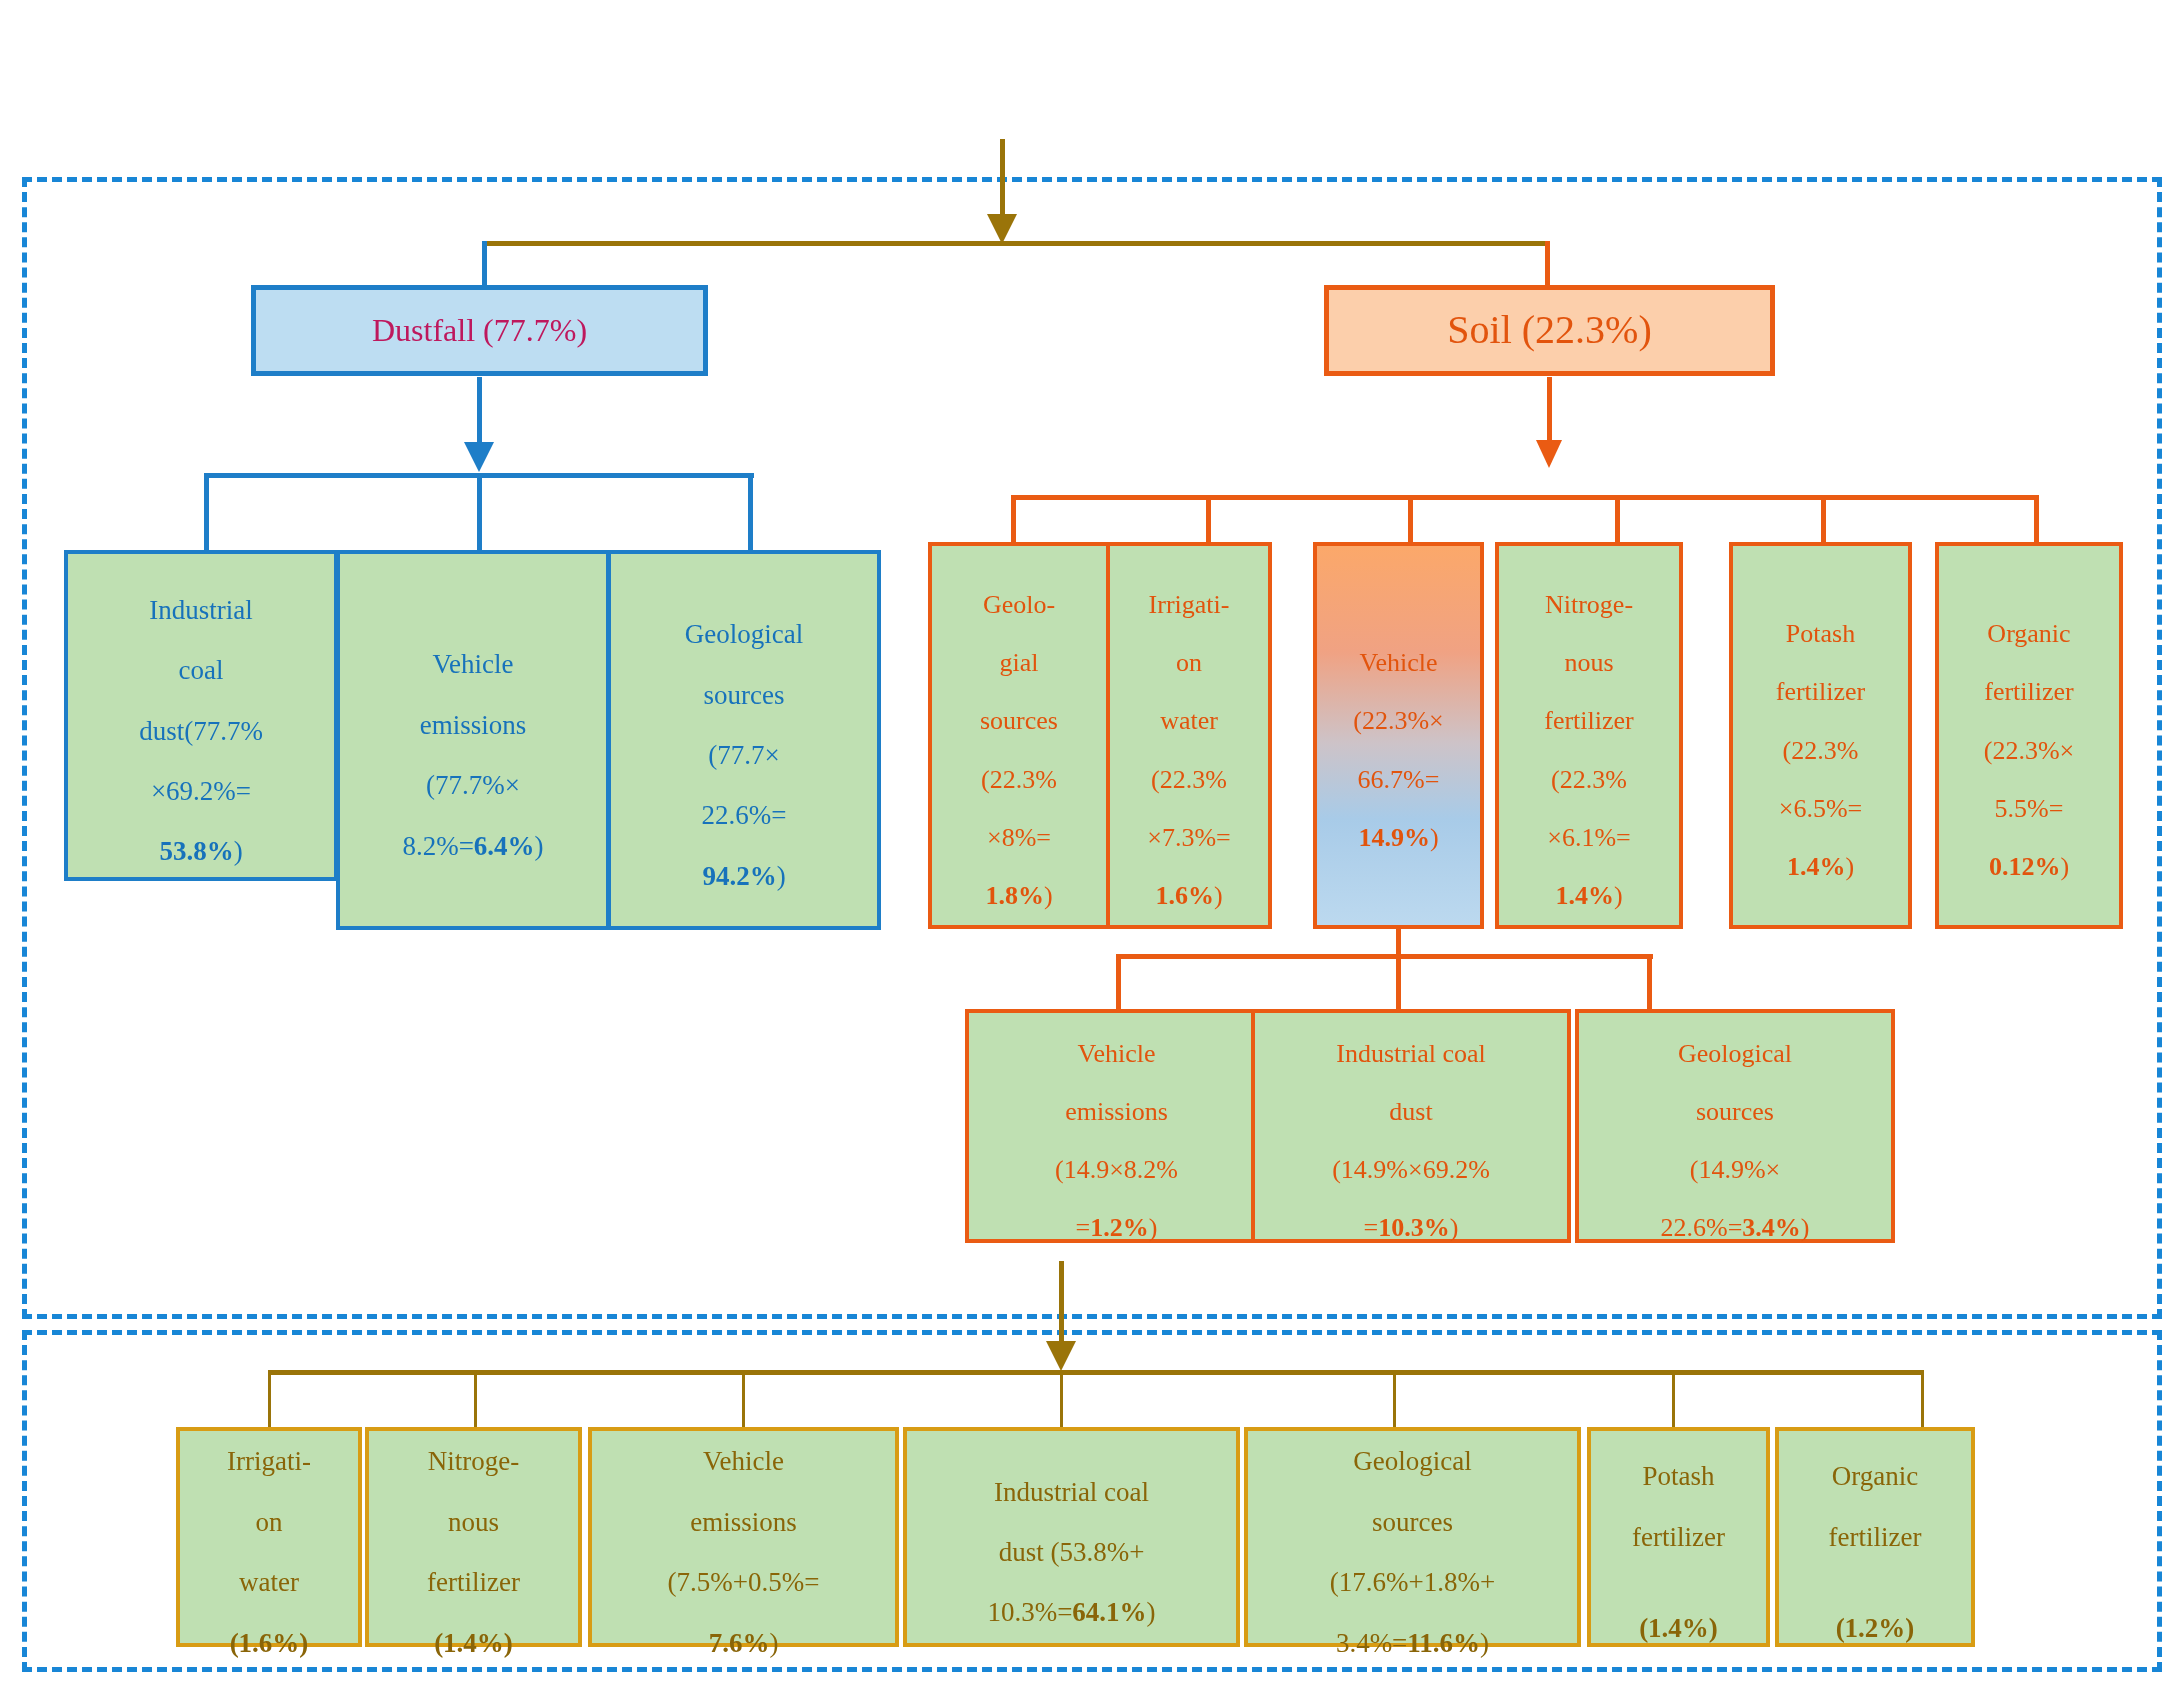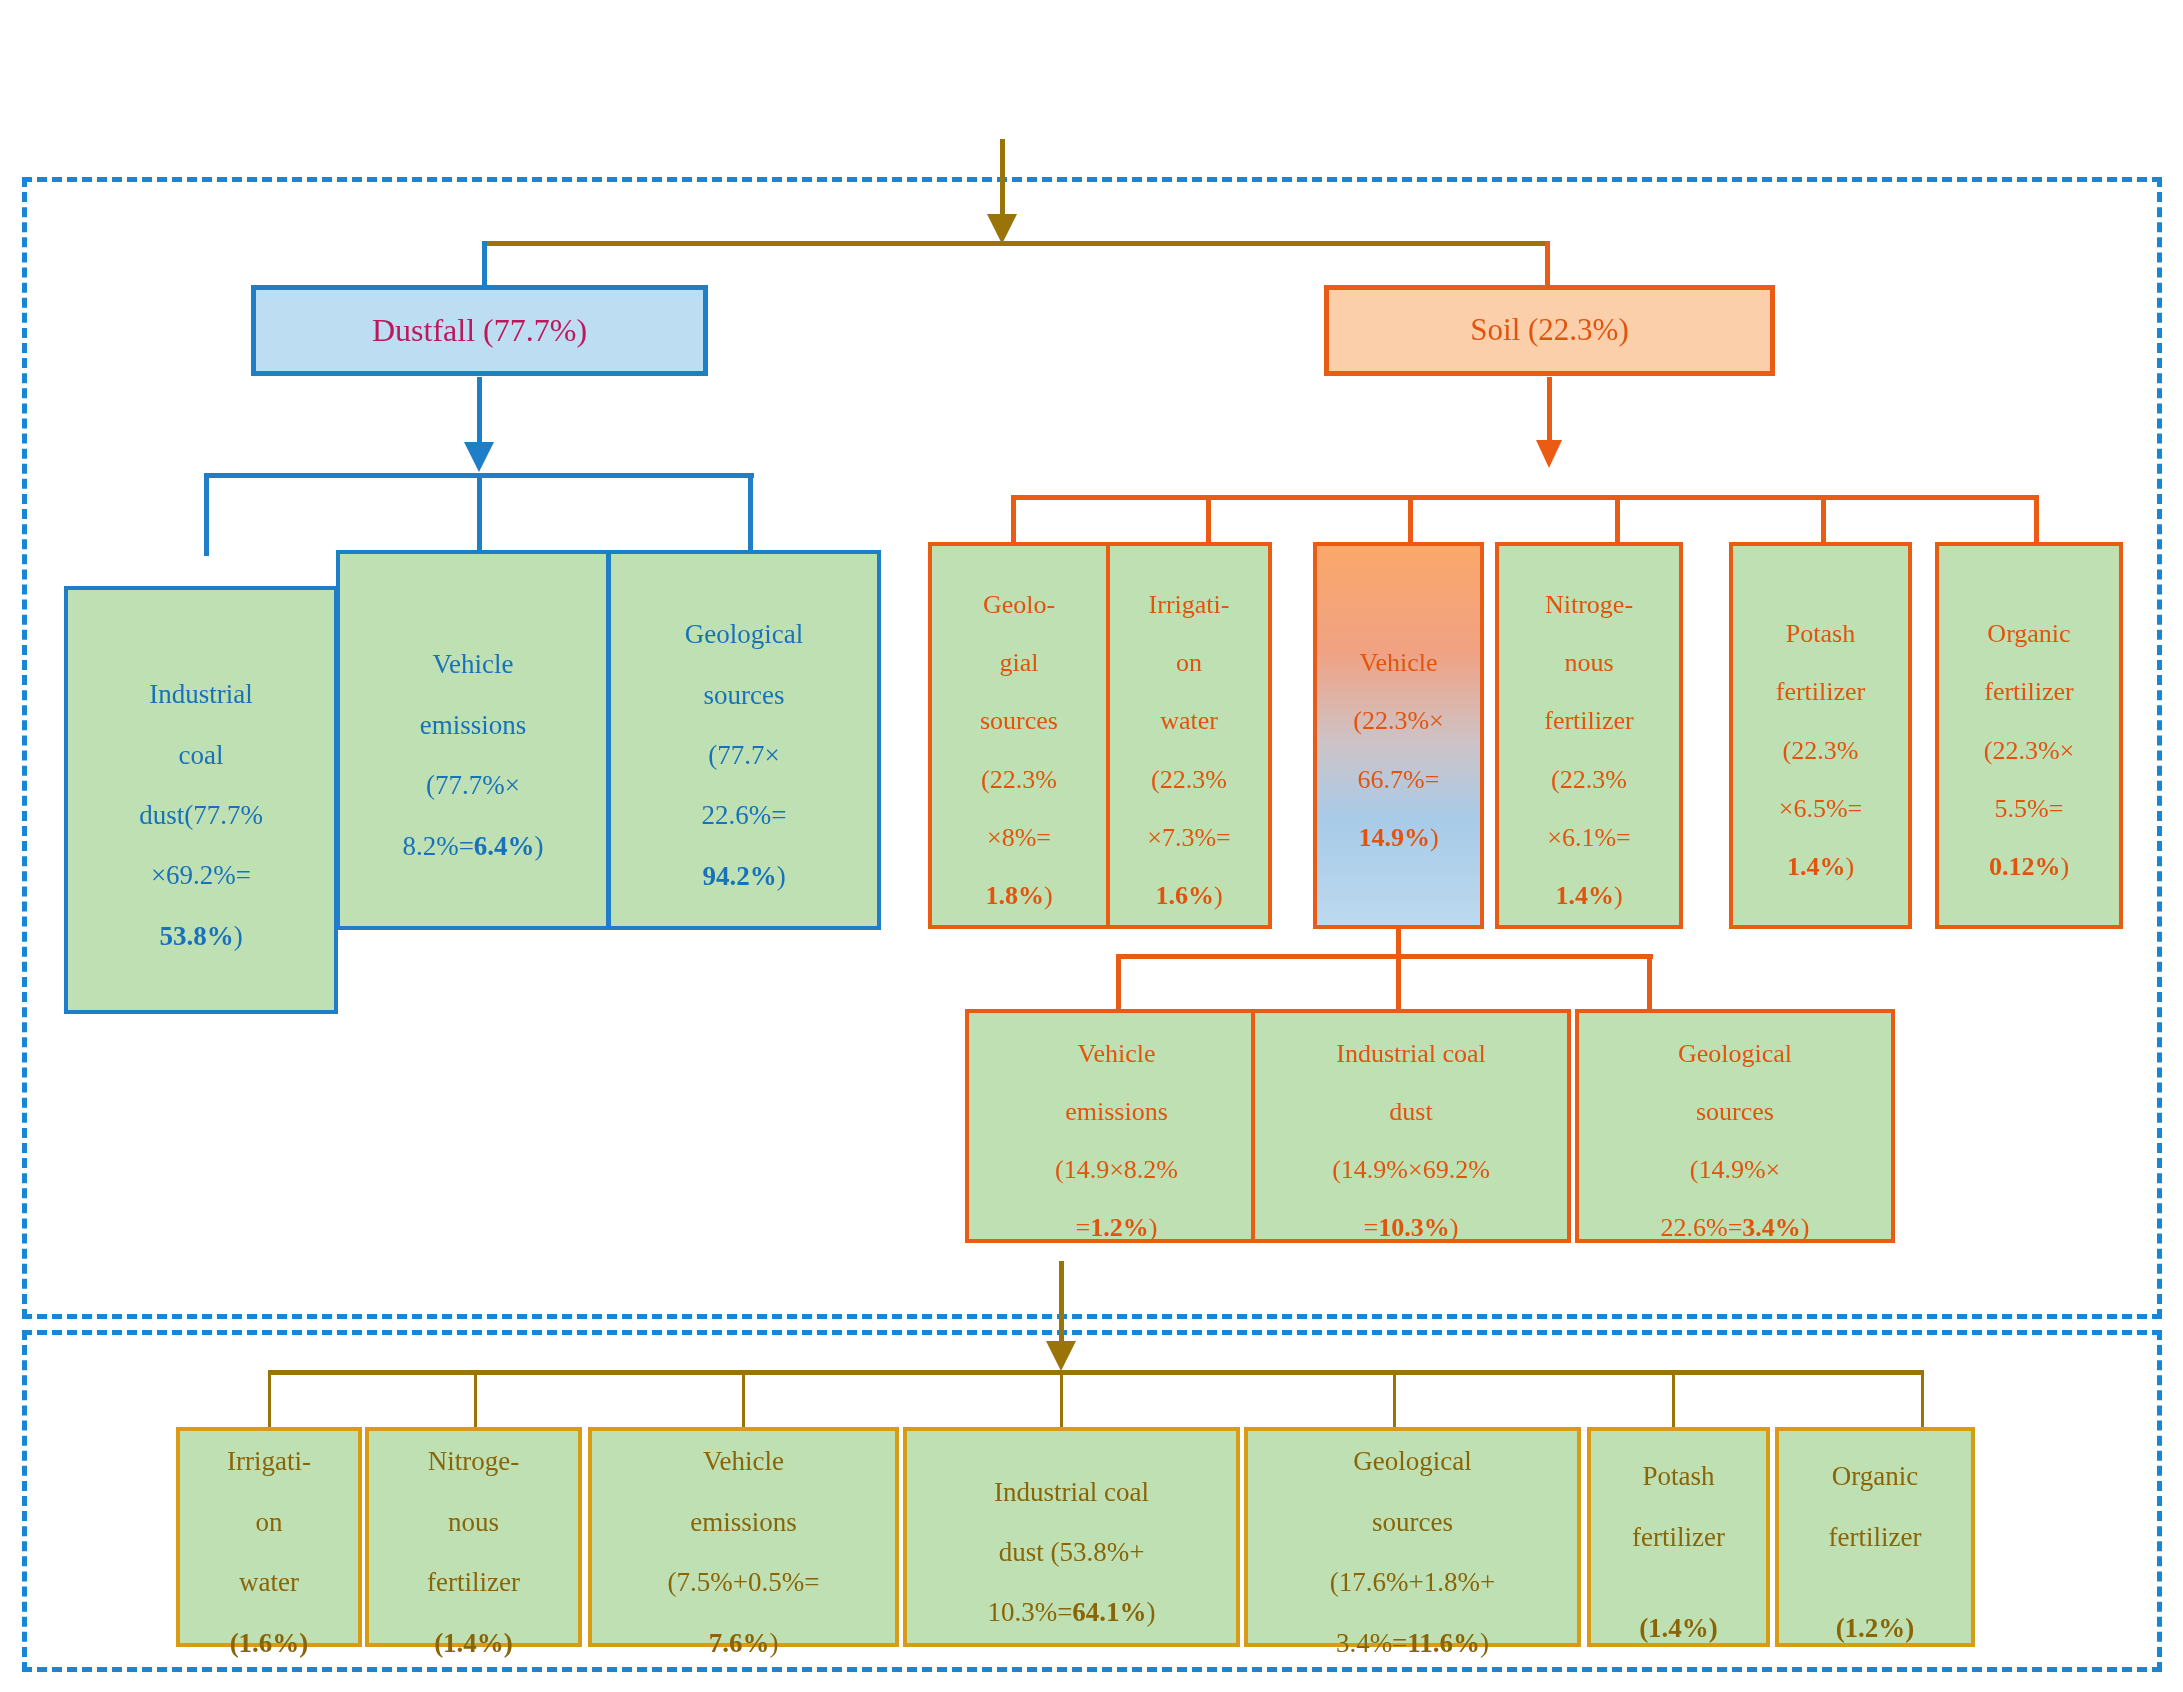--- a/index.html
+++ b/index.html
@@ -32,21 +32,21 @@
     background:#bdddf2;
     border:5.1px solid #1e7ec8;
     color:#be185d;
     font-size:32px;
   }
   
   .orange-parent{
     background:#fccfab;
     border:5.1px solid #ea5b13;
     color:#e2540d;
-    font-size:31px;
+    font-size:40px;
   }
   
   .leaf-blue{
     background:#bfe0b2;
     border:4.6px solid #1e7ec8;
     color:#1772bb;
     font-size:27px;
   }
   
   .leaf-orange{
@@ -132,21 +132,21 @@
   <div class="arrow arrow-orange" style="left:1536px;top:440px;"></div>
 
   <div class="ln h-orange" style="left:1011px;top:495px;width:1027px;height:5.1px;"></div>
   <div class="ln v-orange" style="left:1011px;top:495px;width:5.1px;height:62px;"></div>
   <div class="ln v-orange" style="left:1206px;top:495px;width:5.1px;height:62px;"></div>
   <div class="ln v-orange" style="left:1408px;top:495px;width:5.1px;height:62px;"></div>
   <div class="ln v-orange" style="left:1615px;top:495px;width:5.1px;height:62px;"></div>
   <div class="ln v-orange" style="left:1821px;top:495px;width:5.1px;height:62px;"></div>
   <div class="ln v-orange" style="left:2034px;top:495px;width:5.1px;height:62px;"></div>
 
-  <div class="node leaf-blue" style="left:64px;top:550px;width:274px;height:428px;margin-top:36px;">
+  <div class="node leaf-blue" style="left:64px;top:550px;width:274px;height:331px;">
     <span class="txt">
       <span>Industrial</span><br>
       <span>coal</span><br>
       <span>dust(77.7%</span><br>
       <span>×69.2%=</span><br>
       <b>53.8%</b><span>)</span>
     </span>
   </div>
 
   <div class="node leaf-blue" style="left:336px;top:550px;width:274px;height:380px;">

